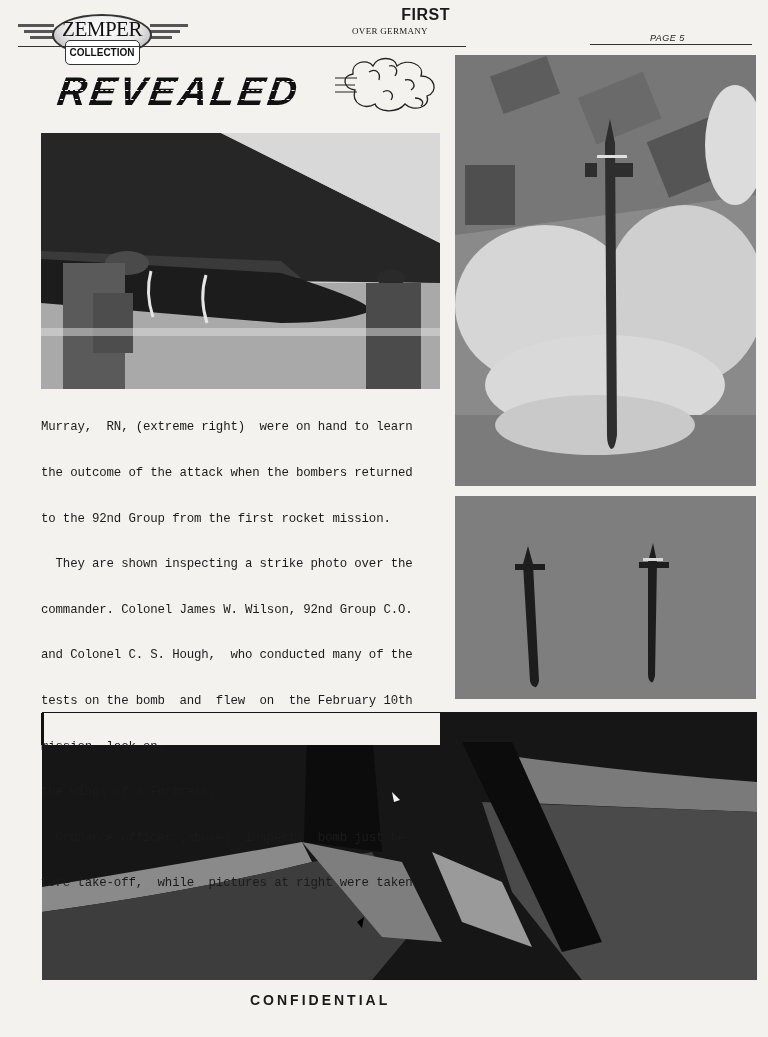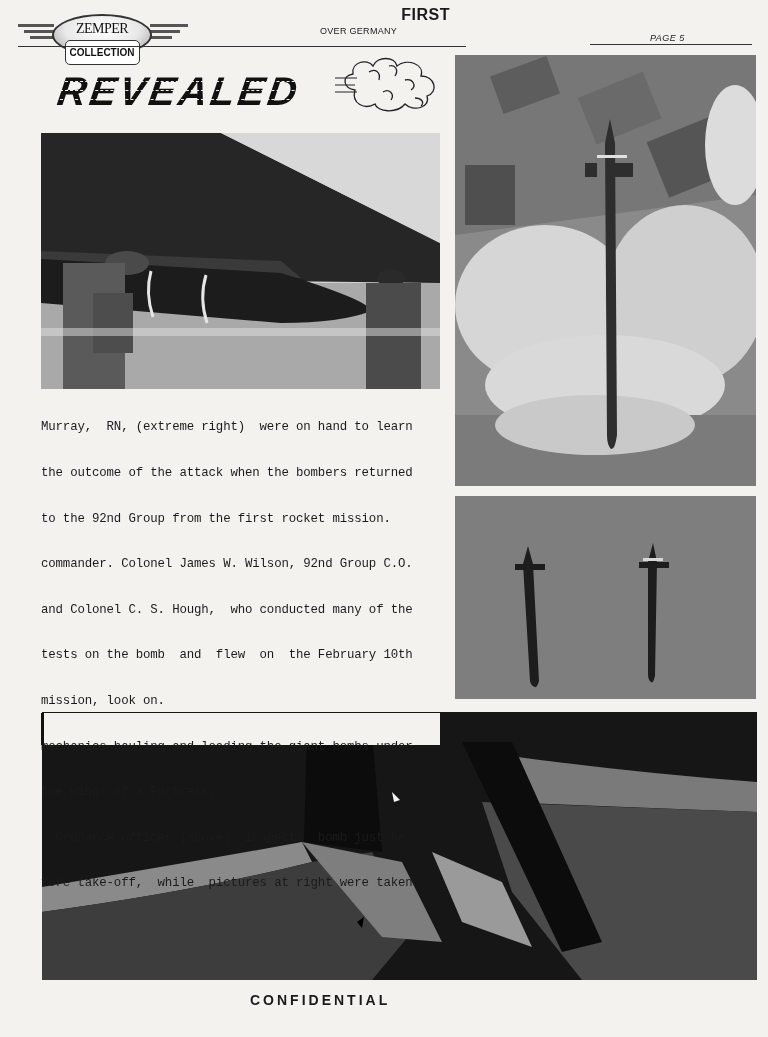--- a/index.html
+++ b/index.html
@@ -16,36 +16,36 @@
   .logo .wings { position:absolute; top:10px; height:26px; width:170px; left:0; }
   .logo .stripe { position:absolute; height:3px; background:#555; }
   .logo .oval {
     position:absolute; left:34px; top:2px; width:100px; height:42px;
     border-radius:50%;
     background:radial-gradient(ellipse at 50% 35%, #ffffff 0%, #e8e8e8 55%, #9a9a9a 100%);
     border:2px solid #333; box-sizing:border-box;
     text-align:center;
   }
   .logo .zemper {
-    font-family:"Liberation Serif", serif; font-size:14px; line-height:22px;
+    font-family:"Liberation Serif", serif; font-size:21px; line-height:22px;
     color:#111; letter-spacing:-0.5px; margin-top:2px; display:block;
   }
   .logo .collection {
     font-family:"Liberation Sans", sans-serif; font-weight:bold;
     font-size:10px; line-height:11px; color:#111; display:inline-block;
     background:#fff; padding:6px 4px; border-radius:5px; border:1px solid #333;
   }
 
   .hdr-first {
     left:330px; top:6px; width:120px; text-align:right;
     font-family:"Liberation Sans", sans-serif; font-weight:bold; font-size:16px; letter-spacing:0.5px;
   }
   .hdr-sub {
-    left:320px; top:26px; width:140px; 
-    font-family:Liberation Sans, sans-serif; font-size:9px; letter-spacing:0.3px;
+    left:320px; top:26px; width:140px; text-align:center;
+    font-family:Liberation Serif, serif; font-size:9px; letter-spacing:0.3px;
   }
   .rule-left { left:18px; top:46px; width:448px; height:1px; background:#333; }
   .rule-right { left:590px; top:44px; width:162px; height:1px; background:#333; }
   .page-num {
     left:650px; top:33px; width:100px; text-align:left;
     font-family:"Liberation Sans", sans-serif; font-style:italic; font-size:9px; letter-spacing:0.5px;
   }
 
   
   .title {
@@ -195,25 +195,25 @@
     <polygon points="315,210 322,205 320,216" fill="#000"></polygon>
   </svg>
 </div>
 
 <div class="abs textbox-tail"></div>
 
 <div class="abs article">
   <span class="line">Murray,  RN, (extreme right)  were on hand to learn</span>
   <span class="line">the outcome of the attack when the bombers returned</span>
   <span class="line">to the 92nd Group from the first rocket mission.</span>
+  <span class="line">  They are shown inspecting a strike photo over the</span>
   <span class="line">commander. Colonel James W. Wilson, 92nd Group C.O.</span>
   <span class="line">and Colonel C. S. Hough,  who conducted many of the</span>
   <span class="line">tests on the bomb  and  flew  on  the February 10th</span>
   <span class="line">mission, look on.</span>
-  <span class="line">mechanics hauling and loading the giant bombs under</span>
   <span class="line">the wings of a Fortress.</span>
   <span class="line">  Ordnance officer (above)  inspects  bomb just be-</span>
   <span class="line">fore take-off,  while  pictures at right were taken</span>
   
   
   
   
   
   
   

